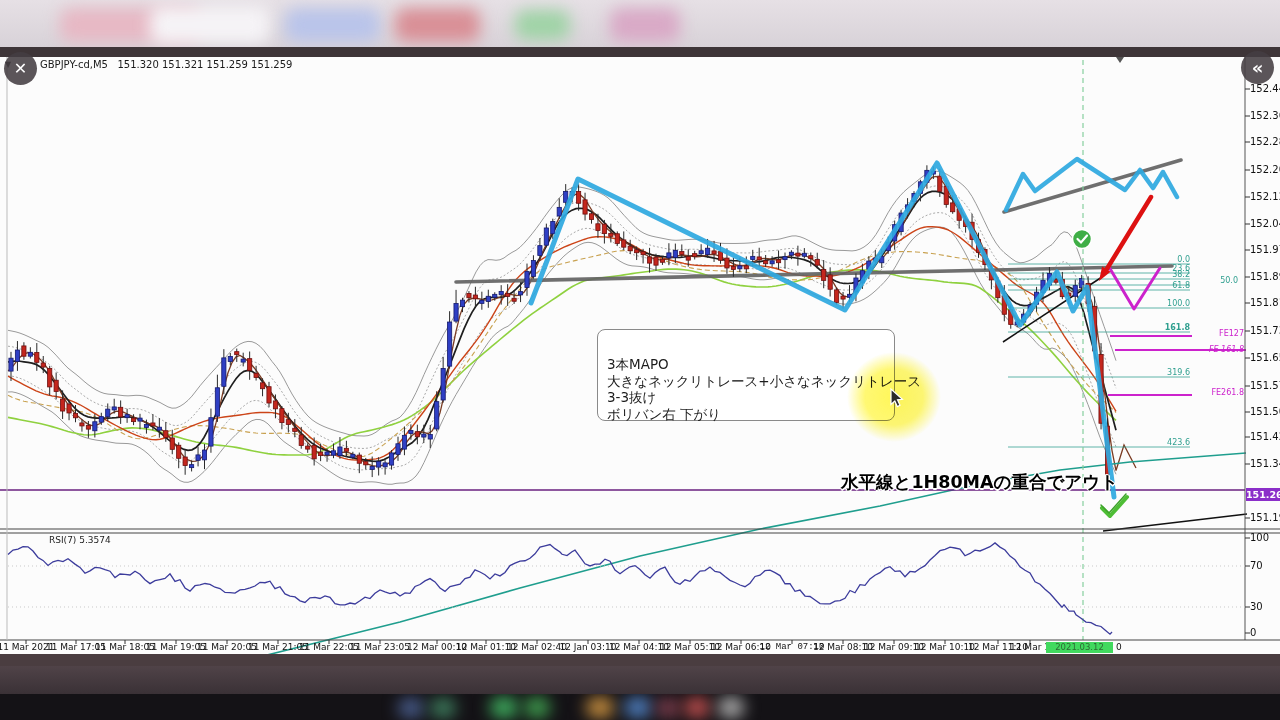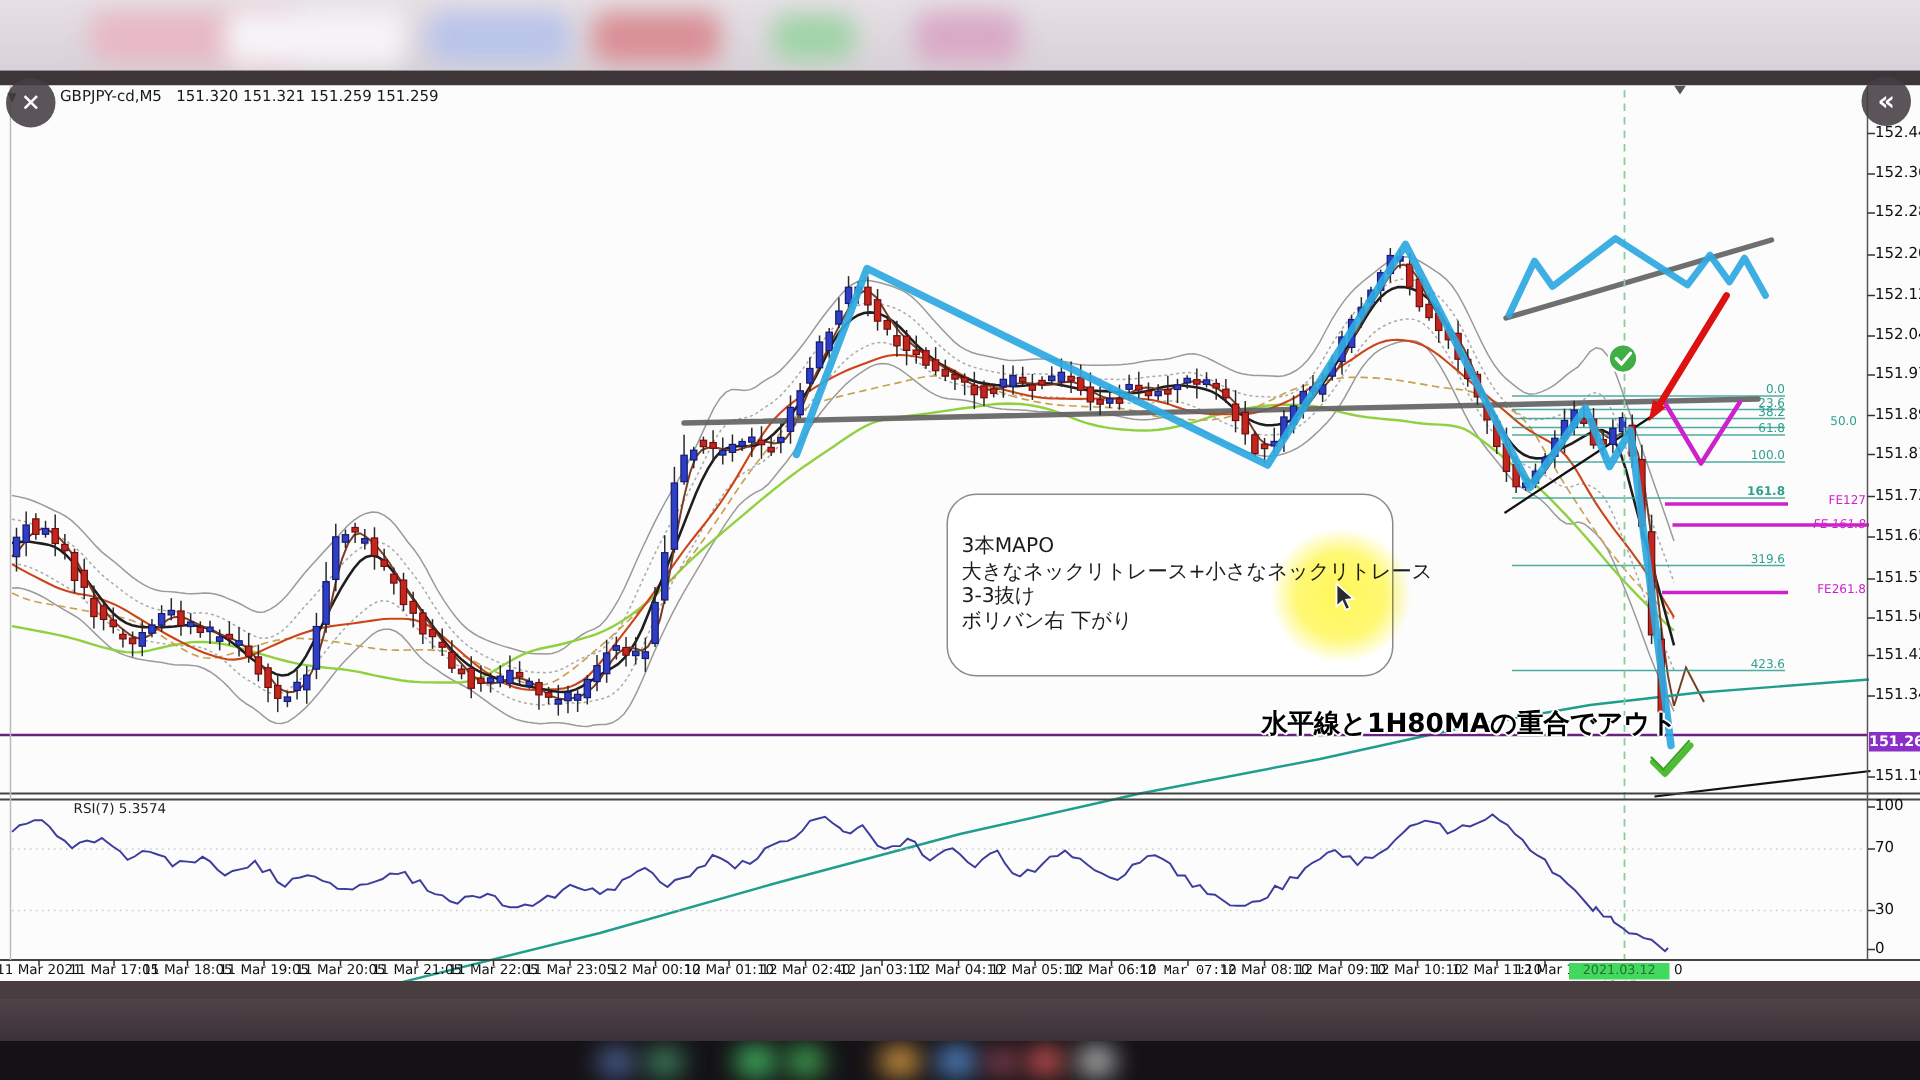--- a/index.html
+++ b/index.html
@@ -14,22 +14,22 @@
   #chartwin{position:absolute;left:0;top:57px;width:1280px;height:597px;background:#fcfcfc;}
   #titlebar{position:absolute;left:40px;top:2px;font-size:10px;color:#1a1a1a;white-space:pre;}
   #expand-tri{position:absolute;left:5px;top:3px;font-size:8px;color:#222;}
   #watermark{position:absolute;left:36px;top:42px;font-size:29px;font-style:italic;font-weight:600;
              letter-spacing:5px;color:#979797;text-shadow:1px 1px 0 #ffffff;}
   .roundbtn{position:absolute;width:33px;height:33px;border-radius:50%;background:rgba(68,62,66,.88);
             color:#fff;text-align:center;line-height:33px;font-size:16px;font-weight:bold;cursor:pointer;}
   #closebtn{left:4px;top:-5px;}
   #collapsebtn{left:1241px;top:-6px;font-size:18px;}
   
-  #tooltip{position:absolute;left:631px;top:272px;width:298px;height:122px;border:1.5px solid #8a8a8a;
-           border-radius:20px;background:rgba(255,255,255,.96);padding:26px 8px 0 9px;box-sizing:border-box;}
+  #tooltip{position:absolute;left:597px;top:272px;width:298px;height:92px;border:1.5px solid #8a8a8a;
+           border-radius:8px;background:rgba(255,255,255,.96);padding:26px 8px 0 9px;box-sizing:border-box;}
   #tooltip div{font-size:13.5px;line-height:16.5px;color:#1c1c1c;white-space:nowrap;}
   #highlight-blob{position:absolute;left:847px;top:295px;width:94px;height:90px;border-radius:50%;
            background:radial-gradient(closest-side,rgba(255,242,0,.65),rgba(255,242,0,.55) 62%,rgba(255,242,0,0));
            mix-blend-mode:multiply;}
   #callout{position:absolute;left:841px;top:413px;font-size:17.5px;font-weight:bold;color:#000;
            text-shadow:-1.5px 0 #fff,1.5px 0 #fff,0 -1.5px #fff,0 1.5px #fff,1px 1px #fff,-1px -1px #fff;}
   #rsilabel{position:absolute;left:13px;top:478px;font-size:9px;color:#222;padding-left:36px;}
   
   .pricelab{position:absolute;left:1250px;font-size:10px;color:#111;}
   .timelab{position:absolute;top:585px;font-size:9px;color:#111;transform:translateX(-50%);white-space:nowrap;}

